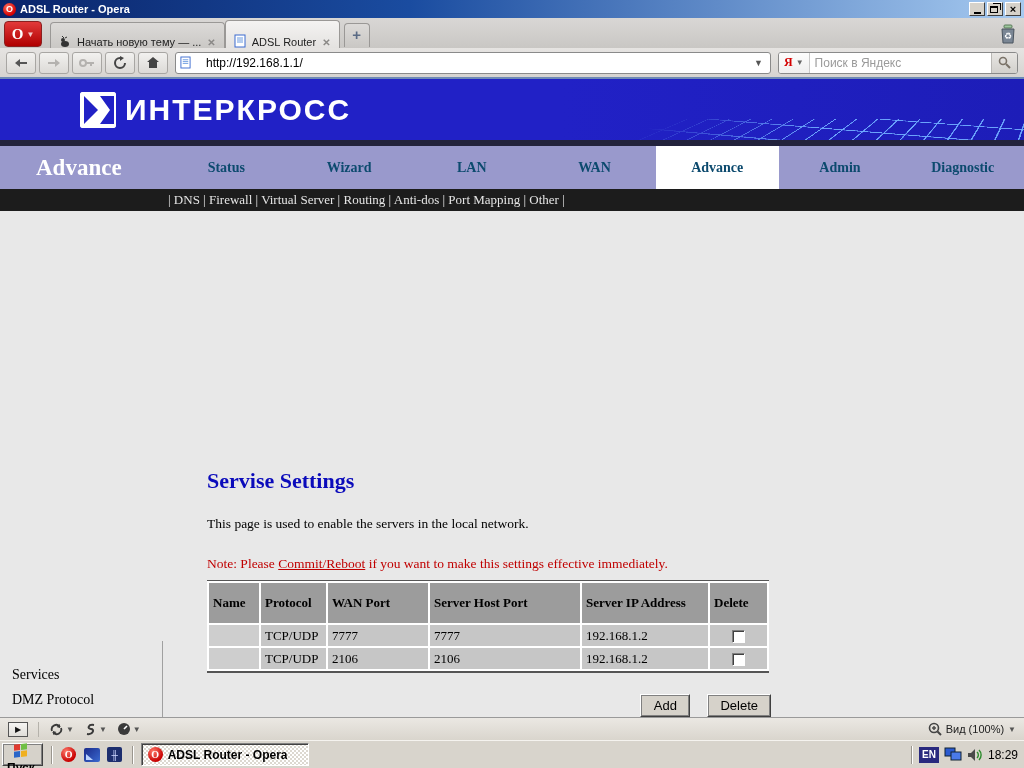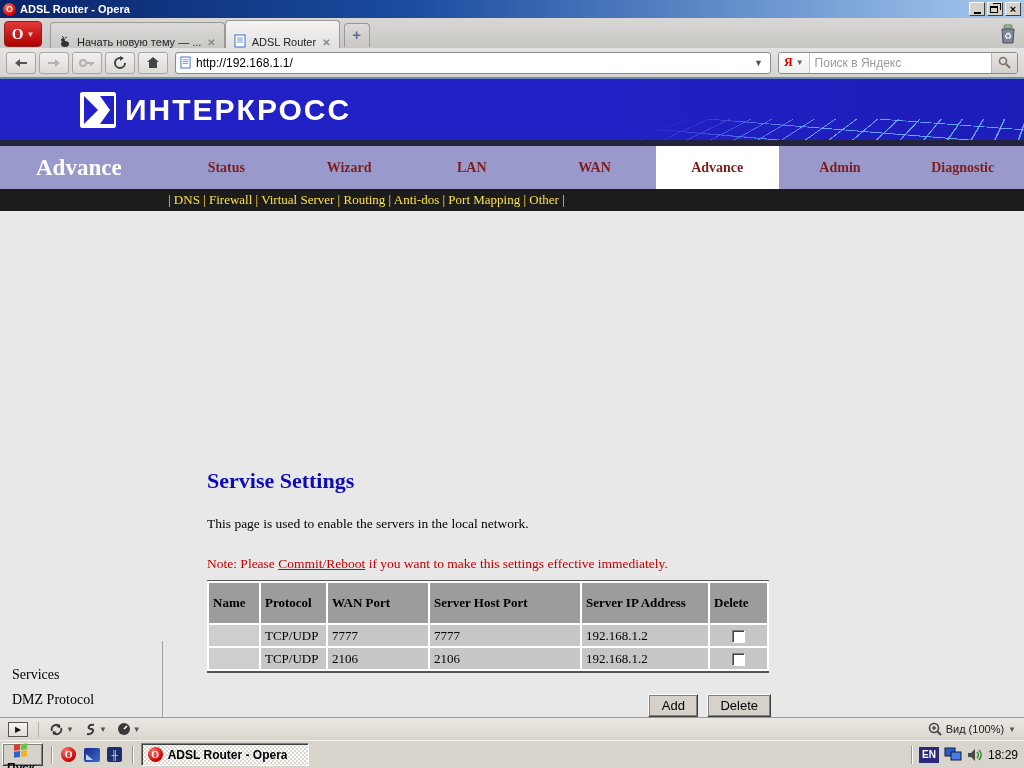--- a/index.html
+++ b/index.html
@@ -25,21 +25,21 @@
   .tab.active { background:linear-gradient(#f4f3f2,#e4e2e0); height:28px; }
   .tab .lbl { white-space:nowrap; overflow:hidden; text-overflow:ellipsis; max-width:128px; }
   .tab .closex { color:#8a8886; font-size:10px; font-weight:bold; }
   .newtab { width:26px; height:24px; margin:0 0 1px 4px; border:1px solid #9a9896; border-bottom:none; border-radius:4px 4px 0 0; background:linear-gradient(#dcdad8,#cac8c5); color:#5a6b85; font-size:15px; font-weight:bold; text-align:center; line-height:22px; }
   .trashbox { position:absolute; right:4px; bottom:2px; width:24px; height:24px; display:flex; align-items:center; justify-content:center; }
 
   
   .toolbar { height:31px; background:linear-gradient(#e6e4e2,#d6d4d1); border-bottom:2px solid #6d89b5; display:flex; align-items:center; padding:0 6px; gap:3px; flex:0 0 auto; }
   .navbtn { width:30px; height:22px; border:1px solid #a8a6a3; border-radius:3px; background:linear-gradient(#f2f1ef,#dcdad7); display:flex; align-items:center; justify-content:center; font-size:14px; color:#444; }
   .navbtn.disabled { color:#b4b2af; }
-  .urlbox { flex:1; height:22px; border:1px solid #8a8a8a; border-radius:3px; background:#fff; display:flex; align-items:center; padding:0 4px; gap:5px; margin:0 4px; }
+  .urlbox { flex:1; height:22px; border:1px solid #8a8a8a; border-radius:3px; background:#fff; display:flex; align-items:center; padding:0 4px; gap:15px; margin:0 4px; }
   .urlbox input { border:none; outline:none; flex:1; font-size:12px; color:#000; background:transparent; font-family:"Liberation Sans",sans-serif; }
   .urlbox .ddarrow { color:#555; font-size:9px; padding:0 3px; }
   .searchbox { width:240px; height:22px; border:1px solid #8a8a8a; border-radius:3px; background:#fff; display:flex; align-items:center; overflow:hidden; }
   .searchbox .engine { display:flex; align-items:center; gap:3px; padding:0 5px; border-right:1px solid #c9c9c9; height:100%; background:linear-gradient(#fdfdfd,#efefef); }
   .searchbox .engine .ya { color:#d40000; font-weight:bold; font-size:12px; font-family:"Liberation Serif",serif; }
   .searchbox .engine .chev { font-size:8px; color:#666; }
   .searchbox input { border:none; outline:none; flex:1; font-size:12px; padding:0 5px; color:#000; background:transparent; font-family:"Liberation Sans",sans-serif; }
   .searchbox input::placeholder { color:#9a9a9a; }
   .searchbox .mag { width:26px; height:100%; background:linear-gradient(#e8e6e3,#d2d0cc); border-left:1px solid #b9b7b4; display:flex; align-items:center; justify-content:center; }
 
@@ -51,38 +51,38 @@
       repeating-linear-gradient(8deg, transparent 0 30px, rgba(110,170,255,.95) 30px 32px);
     transform:perspective(260px) rotateX(48deg); transform-origin:bottom right;
     -webkit-mask-image:linear-gradient(to left,#000 55%,transparent); mask-image:linear-gradient(to left,#000 55%,transparent); }
   .logo { display:flex; align-items:center; gap:9px; margin-left:56px; position:relative; z-index:2; }
   .logo .mark { width:36px; height:36px; background:#fff; border-radius:3px; position:relative; overflow:hidden; }
   .logo .mark svg { position:absolute; inset:0; }
   .logo .word { color:#fff; font-size:30px; font-weight:bold; letter-spacing:2px; font-family:"Liberation Sans",sans-serif; }
   .navystrip { height:6px; background:#23233c; flex:0 0 auto; }
   .mainnav { height:43px; background:#9999cc; display:flex; align-items:stretch; font-family:"Liberation Serif",serif; flex:0 0 auto;text-align:right; }
   .mainnav .secttl { width:165px; display:flex; align-items:center; padding-left:36px; color:#fff; font-size:23px; font-weight:bold; }
-  .mainnav .item { flex:1; display:flex; align-items:center; justify-content:center; color:#7f1d1d; font-size:14px; font-weight:bold; }
+  .mainnav .item { flex:1; display:flex; align-items:center; justify-content:center; color:#0c4a6e; font-size:14px; font-weight:bold; }
   .mainnav .item.active { background:#fff; }
-  .subnav { height:22px; background:#1c1c1c; color:#fde047; font-family:"Liberation Serif",serif; font-size:13px; display:flex; align-items:center; padding-left:168px; flex:0 0 auto; }
+  .subnav { height:22px; background:#1c1c1c; color:#e5e5e5; font-family:"Liberation Serif",serif; font-size:13px; display:flex; align-items:center; padding-left:168px; flex:0 0 auto; }
   .pagebody { flex:1; display:flex; overflow:hidden;align-items:flex-end; }
   .sidebar { width:163px; border-right:1px solid #a0a0a0; padding:26px 0 0 12px; font-family:"Liberation Serif",serif; font-size:14px; color:#000; flex:0 0 auto; }
   .sidebar .sitem { margin-bottom:9px; }
   .content { flex:1; padding:12px 0 0 44px; font-family:"Liberation Serif",serif; }
   .content h1 { color:#0b0bbb; font-size:22px; font-weight:bold; margin-bottom:22px; }
   .content .desc { font-size:13.5px; color:#000; margin-bottom:24px; }
   .content .note { font-size:13.5px; color:#c00000; margin-bottom:8px; }
   .content .note a { color:#c00000; text-decoration:underline; }
   table.srv { border-collapse:separate; border-spacing:2px; background:#fff; border-top:1px solid #555; border-bottom:2px solid #555; }
   table.srv th { background:#9c9c9c; font-size:13px; font-weight:bold; text-align:left; padding:12px 4px; height:18px; font-family:"Liberation Serif",serif; }
   table.srv td { background:#c6c6c6; font-size:13px; padding:1px 4px; height:21px; font-family:"Liberation Serif",serif; }
   table.srv td.namecell { background:#cecece; }
   table.srv td.delcell { text-align:center; }
   .cb { display:inline-block; width:13px; height:13px; background:#fff; border:1px solid; border-color:#808080 #fff #fff #808080; box-shadow:inset 1px 1px 0 #404040; vertical-align:middle; }
-  .btnrow { width:564px; display:flex; justify-content:flex-end; gap:9px; margin-top:21px; }
+  .btnrow { width:564px; display:flex; justify-content:flex-end; gap:17px; margin-top:21px; }
   .pbtn { min-width:50px; height:23px; padding:0 12px; background:#d6d2ca; border:1px solid; border-color:#fff #404040 #404040 #fff; box-shadow:1px 1px 0 #808080 inset, -1px -1px 0 #808080 inset; font-size:13px; font-family:"Liberation Sans",sans-serif; color:#000; display:flex; align-items:center; justify-content:center; }
   .col-name{width:50px}.col-proto{width:65px}.col-wan{width:100px}.col-host{width:150px}.col-ip{width:126px}.col-del{width:57px}
 
   
   .statusbar { height:23px; background:linear-gradient(#ebe8e3,#d9d5cd); border-top:1px solid #9a9a9a; display:flex; align-items:center; padding:0 8px; gap:10px; flex:0 0 auto; }
   .panelbtn { width:20px; height:15px; border:1px solid #555; background:linear-gradient(#f5f4f2,#e0ded9); display:flex; align-items:center; justify-content:center; font-size:8px; color:#111; }
   .sbsep { width:1px; height:15px; background:#b5b2ab; }
   .sbico { display:flex; align-items:center; gap:2px; color:#3a3a3a; }
   .sbico .chev { font-size:8px; color:#555; }
   .sb-right { margin-left:auto; display:flex; align-items:center; gap:4px; font-size:11px; color:#222; }

